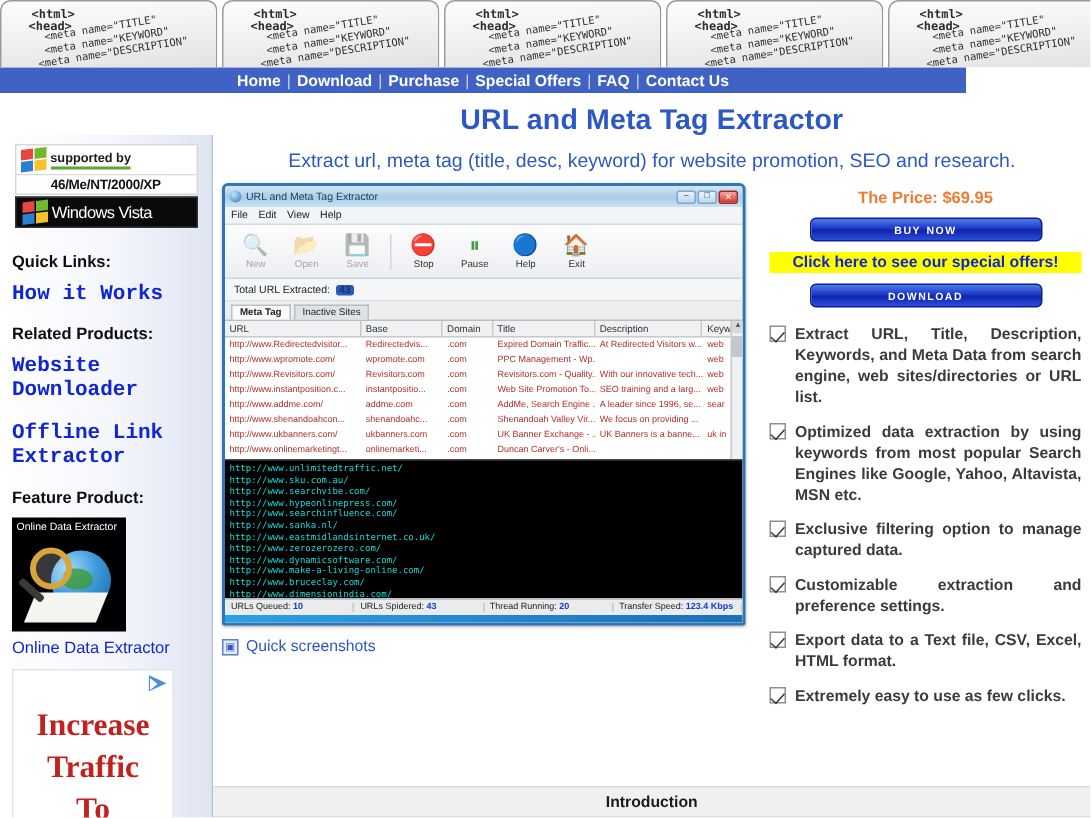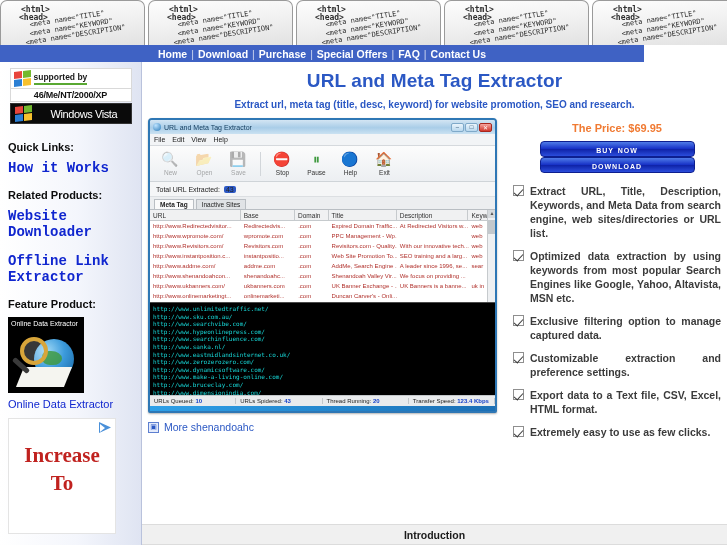--- a/index.html
+++ b/index.html
@@ -54,20 +54,21 @@
   
   #page-body { display: flex; width: 727px; height: 483px; }
 
   
   #sidebar {
     width: 142px; min-width: 142px;
     background: linear-gradient(to right,#ffffff 0%,#f4f6fc 55%,#dfe4f2 100%);
     border-right: 1px solid #b9c2dc;
     padding: 6px 0 0 0;
     position: relative;
+    margin-top: 28px;
   }
   .badge-box { width: 122px; margin: 0 auto 2px auto; }
   .badge-top {
     background: #ffffff; border: 1px solid #d9d9d9;
     display: flex; align-items: center; gap: 3px;
     padding: 2px 3px;
   }
   .win-flag {
     width: 17px; height: 15px;
     display: grid; grid-template-columns: 1fr 1fr; grid-template-rows: 1fr 1fr;
@@ -76,21 +77,21 @@
   .win-flag i { display: block; }
   .wf1 { background: #e8453c; } .wf2 { background: #73b92e; }
   .wf3 { background: #2b7fd4; } .wf4 { background: #f7c12e; }
   .badge-sup { font-size: 8.5px; font-weight: bold; color: #1a1a1a;
                border-bottom: 2px solid #59a832; padding-bottom: 1px; }
   .badge-os { background: #ffffff; border: 1px solid #d9d9d9; border-top: none;
               text-align: center; font-size: 9px; font-weight: bold;
               letter-spacing: -.2px; color: #111; padding: 1px 0; }
   .badge-vista {
     background: #0a0a0a; border: 1px solid #333; margin-top: 1px;
-    display: flex; align-items: center; gap: 19px; padding: 2px 4px;
+    display: flex; align-items: center; gap: 3px; padding: 2px 4px;
   }
   .vista-text { color: #ffffff; font-size: 11px; letter-spacing: -.4px; }
 
   .side-block { padding: 6px 8px 0 8px; }
   .side-head { font-size: 11px; font-weight: bold; color: #0c0c0c; margin: 9px 0 7px 0; }
   .side-link { display: block; font-size: 14px; font-weight: bold; color: #1026cf;
                text-decoration: none; margin-bottom: 13px; font-family: Liberation Mono, monospace; }
   .feature-img {
     width: 76px; height: 76px; background: #000000;
     position: relative; margin: 2px 0 5px 0; overflow: hidden;
@@ -125,21 +126,21 @@
   .ad-triangle::after { content:""; position:absolute; left:1px; top:2px;
     border-left: 5px solid #ffffff; border-top: 4px solid transparent;
     border-bottom: 4px solid transparent; }
   .ad-line { text-align: center; color: #c0221f; font-weight: bold;
              font-family: "Liberation Serif", serif; font-size: 21px; line-height: 28px; }
 
   
   #main { flex: 1; padding: 0; position: relative; }
   #title-area { text-align: center; padding: 8px 0 8px 0; }
   #product-title { color: #2b58c4; font-size: 19px; font-weight: bold; letter-spacing: .1px; }
-  #product-sub { color: #2b58c4; font-size: 10px; font-weight: bold; margin-top: 7px; text-align: center; }
+  #product-sub { color: #2b58c4; font-size: 13px; font-weight: normal; margin-top: 7px; text-align: center; }
 
   #content-cols { display: flex; padding: 0 6px 0 6px; gap: 6px; }
   #screenshot-col { width: 355px; min-width: 355px; }
   #info-col { flex: 1; padding-left: 4px; }
 
   
   .app-window {
     width: 349px; height: 295px;
     border: 2px solid #2e77b5;
     border-radius: 4px 4px 2px 2px;
@@ -350,20 +351,21 @@
         <span class="fi-paper"></span>
         <span class="fi-handle"></span>
         <span class="fi-lens"></span>
       </div>
       <a href="#" class="feature-link">Online Data Extractor</a>
     </div>
 
     <div class="ad-box">
       <span class="ad-triangle"></span>
       <div class="ad-line" style="margin-top:22px;">Increase</div>
+      <div class="ad-line">Traffic</div>
       <div class="ad-line">To</div>
     </div>
   </div>
 
   <div id="main">
 
     <div id="title-area">
       <div id="product-title">URL and Meta Tag Extractor</div>
       <div id="product-sub">Extract url, meta tag (title, desc, keyword) for website promotion, SEO and research.</div>
     </div>
@@ -551,27 +553,28 @@
             <div>
               <span>Transfer Speed:</span>
               <b>123.4 Kbps</b>
             </div>
           </div>
           <div class="app-prog"></div>
         </div>
 
         <div class="more-shots">
           <span class="ms-icon">▣</span>
-          <a href="#" class="ms-text">More shenandoahc</a>
+          <a href="#" class="ms-text">Quick screenshots</a>
         </div>
       </div>
 
       <div id="info-col">
         <div id="price-text">The Price: $69.95</div>
         <div class="order-btn">Buy Now</div>
+        <a href="#" id="special-offer">Click here to see our special offers!</a>
         <div class="order-btn">Download</div>
 
         <div id="feature-list">
           <div class="feat-row">
             <span class="chk"></span>
             <span class="feat-text">Extract URL, Title, Description, Keywords, and Meta Data from search engine, web sites/directories or URL list.</span>
           </div>
           <div class="feat-row">
             <span class="chk"></span>
             <span class="feat-text">Optimized data extraction by using keywords from most popular Search Engines like Google, Yahoo, Altavista, MSN etc.</span>

